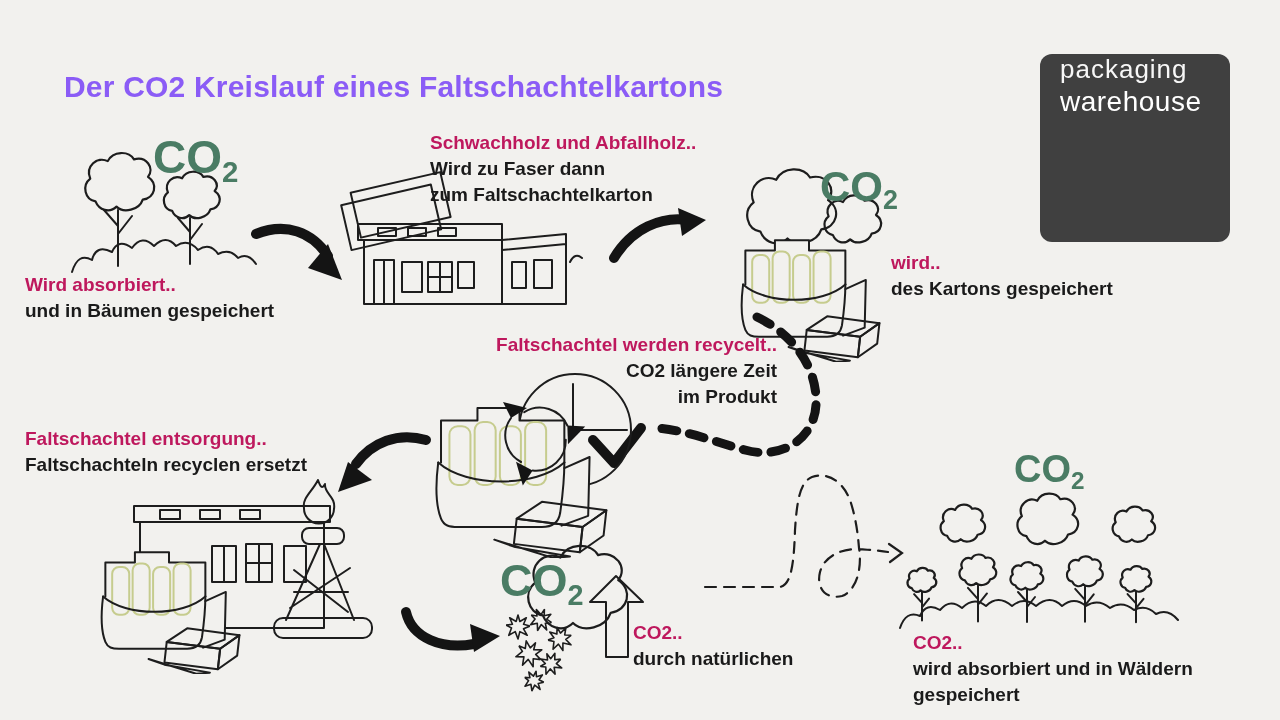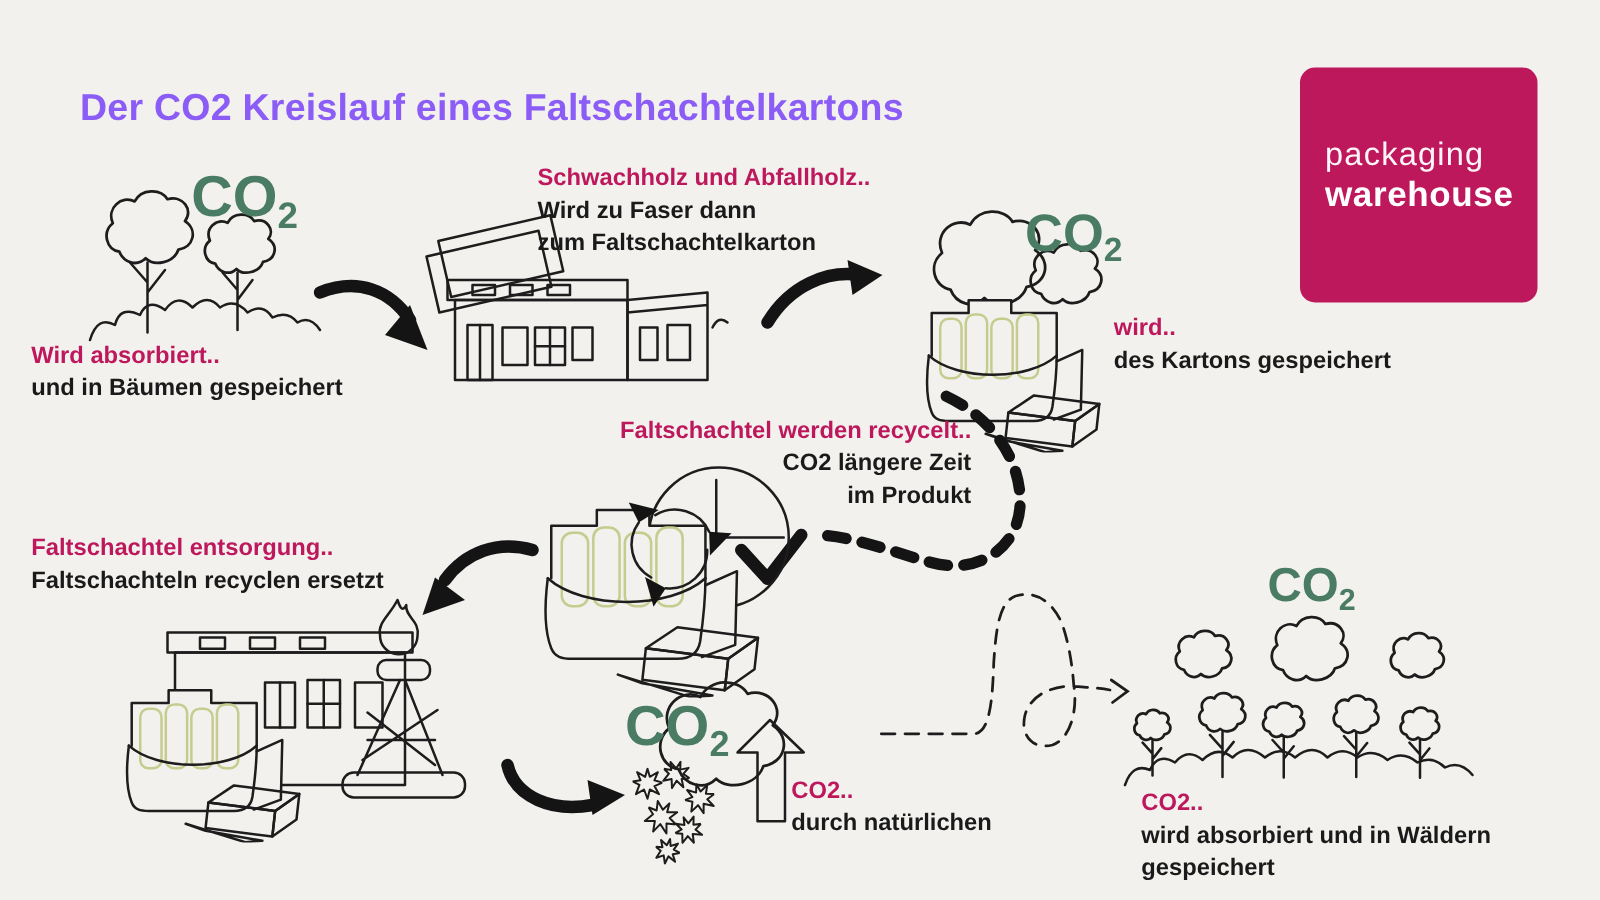--- a/index.html
+++ b/index.html
@@ -10,26 +10,26 @@
     position:relative;
     overflow:hidden;
     color:#161616;
   }
   .title {
     position:absolute; left:64px; top:70px;
     font-size:30px; font-weight:800; letter-spacing:.2px; color:#8b5cf6;
   }
   .logo {
     position:absolute; left:1040px; top:54px; width:190px; height:188px;
-    background:#be185d; border-radius:12px;
-    display:flex; flex-direction:column; justify-content:center;
+    background:#404040; border-radius:12px;
+    display:flex; flex-direction:column; justify-content:flex-start;
     padding:0 0 16px 20px; color:#fff;
   }
   .logo .l1 { font-size:26px; font-weight:400; letter-spacing:1px; opacity:.96; }
-  .logo .l2 { font-size:28px; font-weight:700; letter-spacing:.5px; margin-top:1px; }
+  .logo .l2 { font-size:28px; font-weight:400; letter-spacing:.5px; margin-top:1px; }
   .txt { position:absolute; font-size:19px; font-weight:700; line-height:26px; color:#1a1a1a; }
   .txt .h { color:#be185d; }
   .txt.ralign { text-align:right; }
   .co2 { position:absolute; font-weight:800; color:#4a7c64; line-height:1; }
   .co2 .sub { font-size:.64em; position:relative; top:.3em; }
   svg.sketch { position:absolute; overflow:visible; color:#1d1d1d; }
   .sk { stroke:currentColor; fill:none; stroke-width:2; stroke-linecap:round; stroke-linejoin:round; }
   .ol { stroke:#c6cc8e; fill:none; stroke-width:2; stroke-linejoin:round; }
   .thick { stroke:#141414; fill:none; stroke-width:10; stroke-linecap:round; }
   .fh { fill:#141414; stroke:none; }

